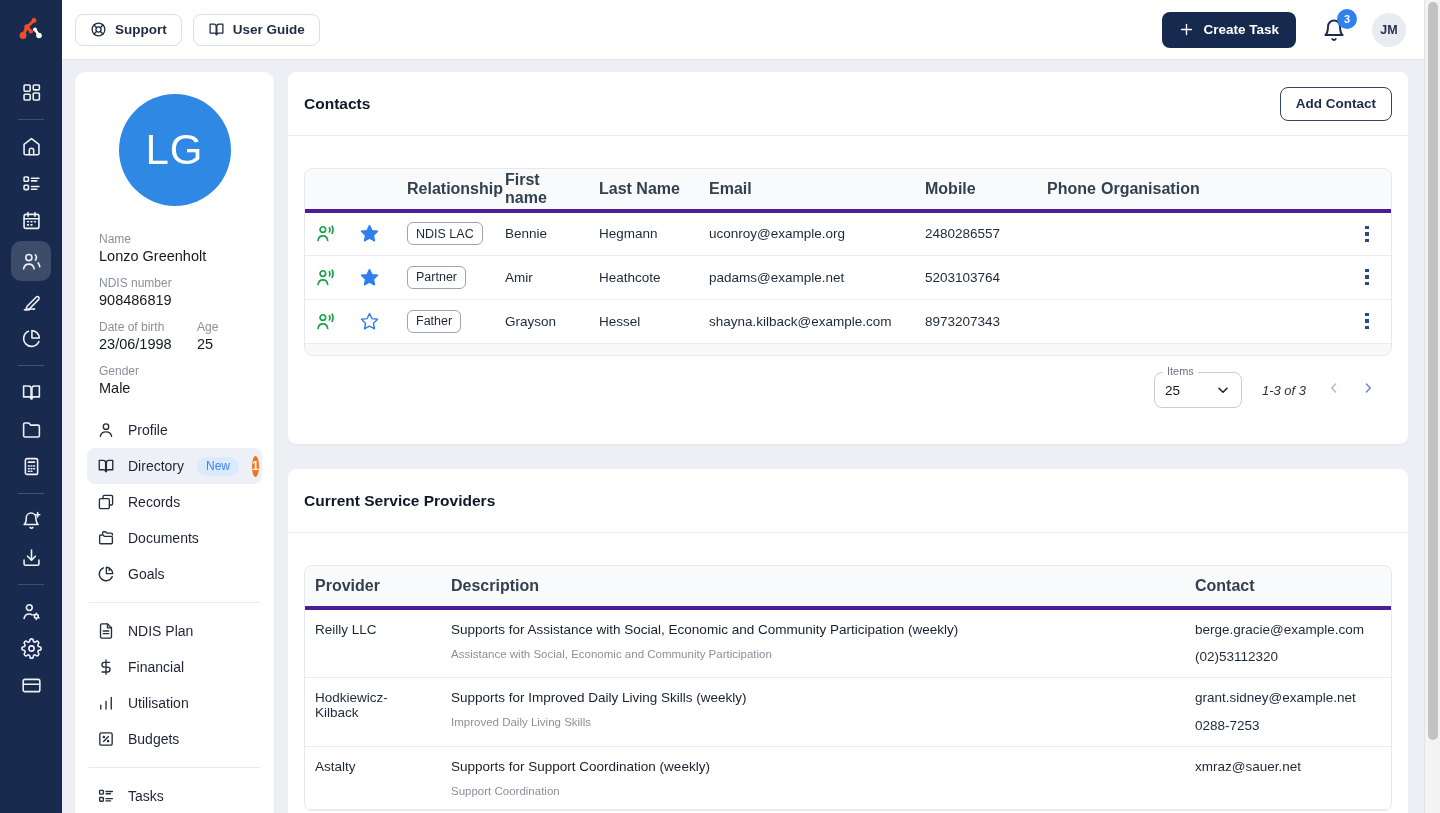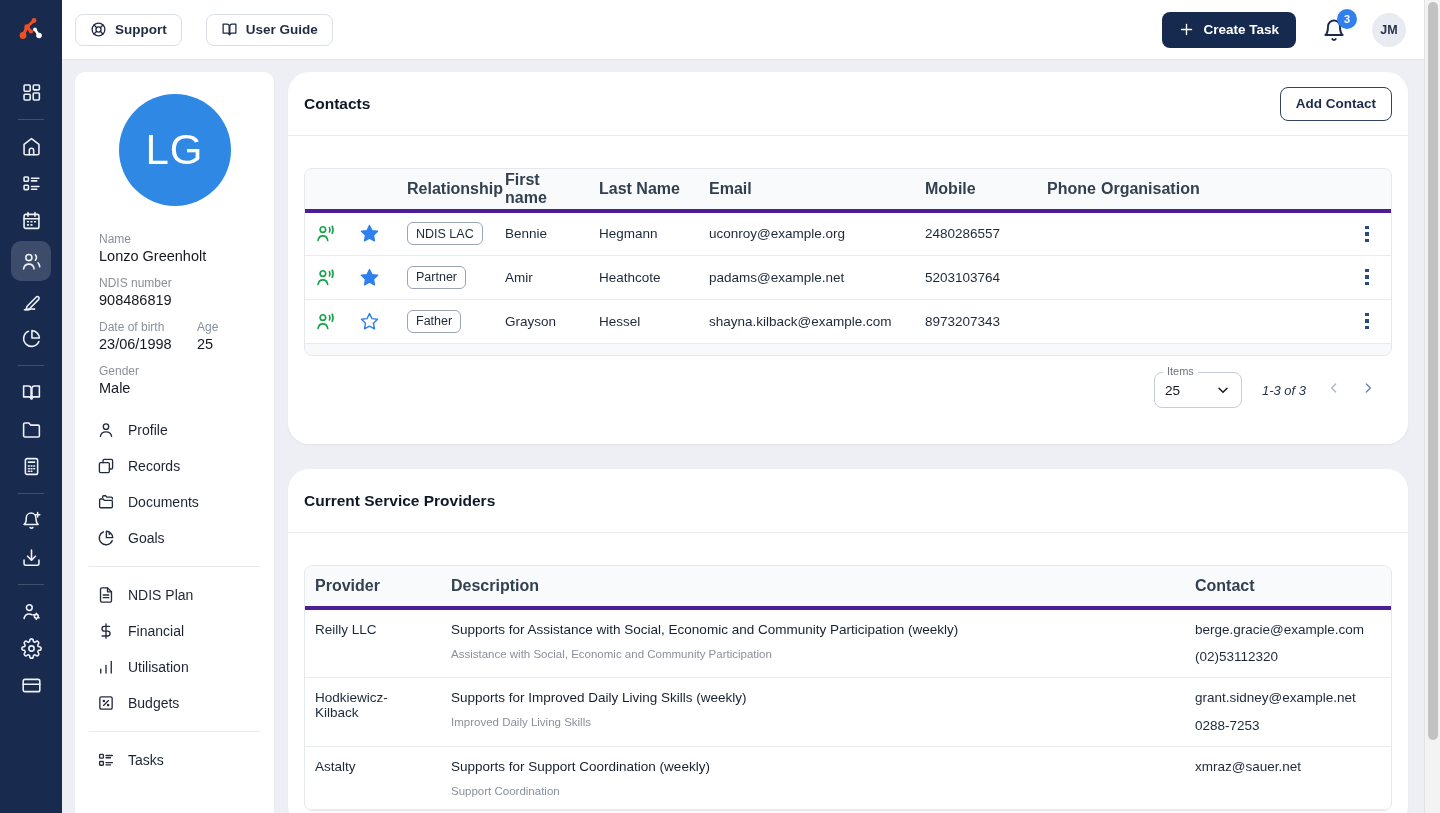--- a/index.html
+++ b/index.html
@@ -13,21 +13,21 @@
   .rail-logo { width:62px; height:60px; display:flex; align-items:center; justify-content:center; }
   .rail-items { display:flex; flex-direction:column; align-items:center; padding-top:14px; }
   .rail-item { width:40px; height:37px; display:flex; align-items:center; justify-content:center; color:#eef2f8; cursor:pointer; }
   .rail-item svg { width:21px; height:21px; stroke:currentColor; fill:none; stroke-width:1.8; stroke-linecap:round; stroke-linejoin:round; }
   .rail-item.active { background:rgba(255,255,255,.16); border-radius:10px; height:40px; margin:2px 0; }
   .rail-divider { width:26px; height:1px; background:rgba(255,255,255,.18); margin:8px 0; }
 
   
   .topbar { position:absolute; left:62px; top:0; width:1362px; height:60px; background:#fff;
             border-bottom:1px solid #e6e8ed; display:flex; align-items:center; padding:0 18px 0 13px; z-index:5; }
-  .btn-light { display:inline-flex; align-items:center; gap:8px; height:32px; padding:0 14px; margin-right:24px;
+  .btn-light { display:inline-flex; align-items:center; gap:8px; height:32px; padding:0 14px; margin-right:11px;
                border:1px solid #d9dee8; border-radius:8px; background:#fff; color:#1f2b43; font-size:13.5px; font-weight:700; cursor:pointer; }
   .btn-light svg { width:17px; height:17px; stroke:#1f2b43; fill:none; stroke-width:1.8; stroke-linecap:round; stroke-linejoin:round; }
   .topbar-right { margin-left:auto; display:flex; align-items:center; gap:26px; }
   .btn-primary { display:inline-flex; align-items:center; gap:9px; height:36px; padding:0 17px; border:none;
                  border-radius:8px; background:#16294e; color:#fff; font-size:13.5px; font-weight:600; cursor:pointer; }
   .btn-primary svg { width:15px; height:15px; stroke:#fff; stroke-width:2.2; stroke-linecap:round; }
   .bell-wrap { position:relative; cursor:pointer; }
   .bell-wrap svg { width:24px; height:24px; stroke:#1b2a4a; fill:none; stroke-width:1.9; stroke-linecap:round; stroke-linejoin:round; display:block; }
   .notif-badge { position:absolute; top:-9px; right:-11px; min-width:20px; height:20px; border-radius:50%;
                  background:#2f80ed; color:#fff; font-size:11px; font-weight:700; display:flex; align-items:center; justify-content:center; }
@@ -52,21 +52,21 @@
               color:#1d2433; font-size:14px; cursor:pointer; position:relative; }
   .nav-item svg { width:18px; height:18px; stroke:#232c3d; fill:none; stroke-width:1.8; stroke-linecap:round; stroke-linejoin:round; flex:none; }
   .nav-item.active { background:#edf1f7; }
   .badge-new { background:#dbeafe; color:#3c82f6; font-size:12px; font-weight:500; padding:2.5px 9px; border-radius:999px; }
   .badge-count { width:21px; height:21px; border-radius:50%; background:#f97316; color:#fff; font-size:12px; font-weight:700;
                  display:flex; align-items:center; justify-content:center; margin-left:auto; }
   .nav-divider { height:1px; background:#e7eaee; margin:10px 2px; }
 
   
   .main-col { position:absolute; left:226px; top:12px; width:1120px; }
-  .card { background:#fff; border-radius:21px; box-shadow:0 1px 2px rgba(16,24,40,.05); }
+  .card { background:#fff; border-radius:8px; box-shadow:0 1px 2px rgba(16,24,40,.05); }
   .card-header { display:flex; justify-content:space-between; align-items:center; padding:0 16px; height:64px;
                  border-bottom:1px solid #e9ebef; }
   .card-title { font-size:15.5px; font-weight:700; color:#101828; }
   .btn-outline { height:34px; padding:0 15px; background:#fff; border:1px solid #33425f; border-radius:8px;
                  color:#1c2b49; font-size:13.5px; font-weight:600; cursor:pointer; }
   .card-body { padding:16px; }
   .search-input { width:268px; height:32px; border:1px solid #ccd3dd; border-radius:6px; padding:0 11px;
                   font-size:13px; color:#374151; font-family:"Liberation Sans", sans-serif; outline:none; }
   .search-input::placeholder { color:#9aa1ac; }
 
@@ -321,20 +321,29 @@
         <div class="f-value">Male</div>
       </div>
 
       <div class="clientnav">
         <div class="nav-item">
           <svg viewBox="0 0 24 24">
               <circle cx="12" cy="7.5" r="3.6"></circle>
               <path d="M4.5 20.5c.7-3.8 3.4-6 7.5-6s6.8 2.2 7.5 6"></path>
             </svg>
           <span>Profile</span>
+        </div>
+        <div class="nav-item active">
+          <svg viewBox="0 0 24 24">
+              <path d="M3 4.5h5.5a3 3 0 0 1 3 3v12a2.5 2.5 0 0 0-2.5-2.5H3z"></path>
+              <path d="M21 4.5h-5.5a3 3 0 0 0-3 3v12a2.5 2.5 0 0 1 2.5-2.5H21z"></path>
+            </svg>
+          <span>Directory</span>
+          <span class="badge-new">New</span>
+          <span class="badge-count">1</span>
         </div>
         <div class="nav-item">
           <svg viewBox="0 0 24 24">
               <path d="M8 7.5V5a1.8 1.8 0 0 1 1.8-1.8H19A1.8 1.8 0 0 1 20.8 5v9.2A1.8 1.8 0 0 1 19 16h-2.5"></path>
               <rect x="3.2" y="7.5" width="13.3" height="13.3" rx="1.8"></rect>
             </svg>
           <span>Records</span>
         </div>
         <div class="nav-item">
           <svg viewBox="0 0 24 24">

